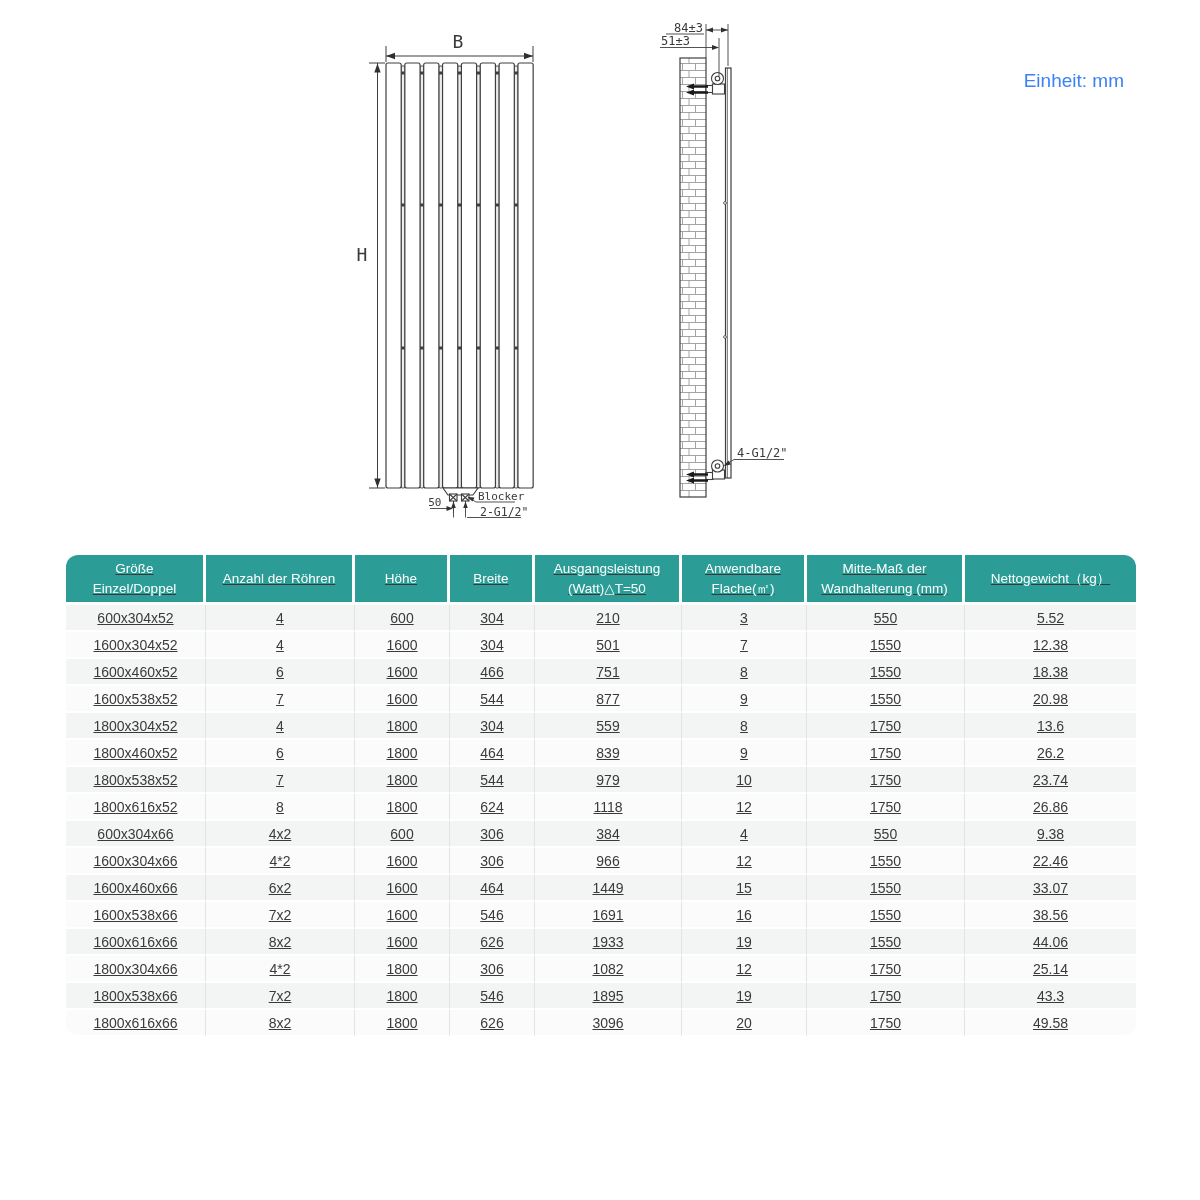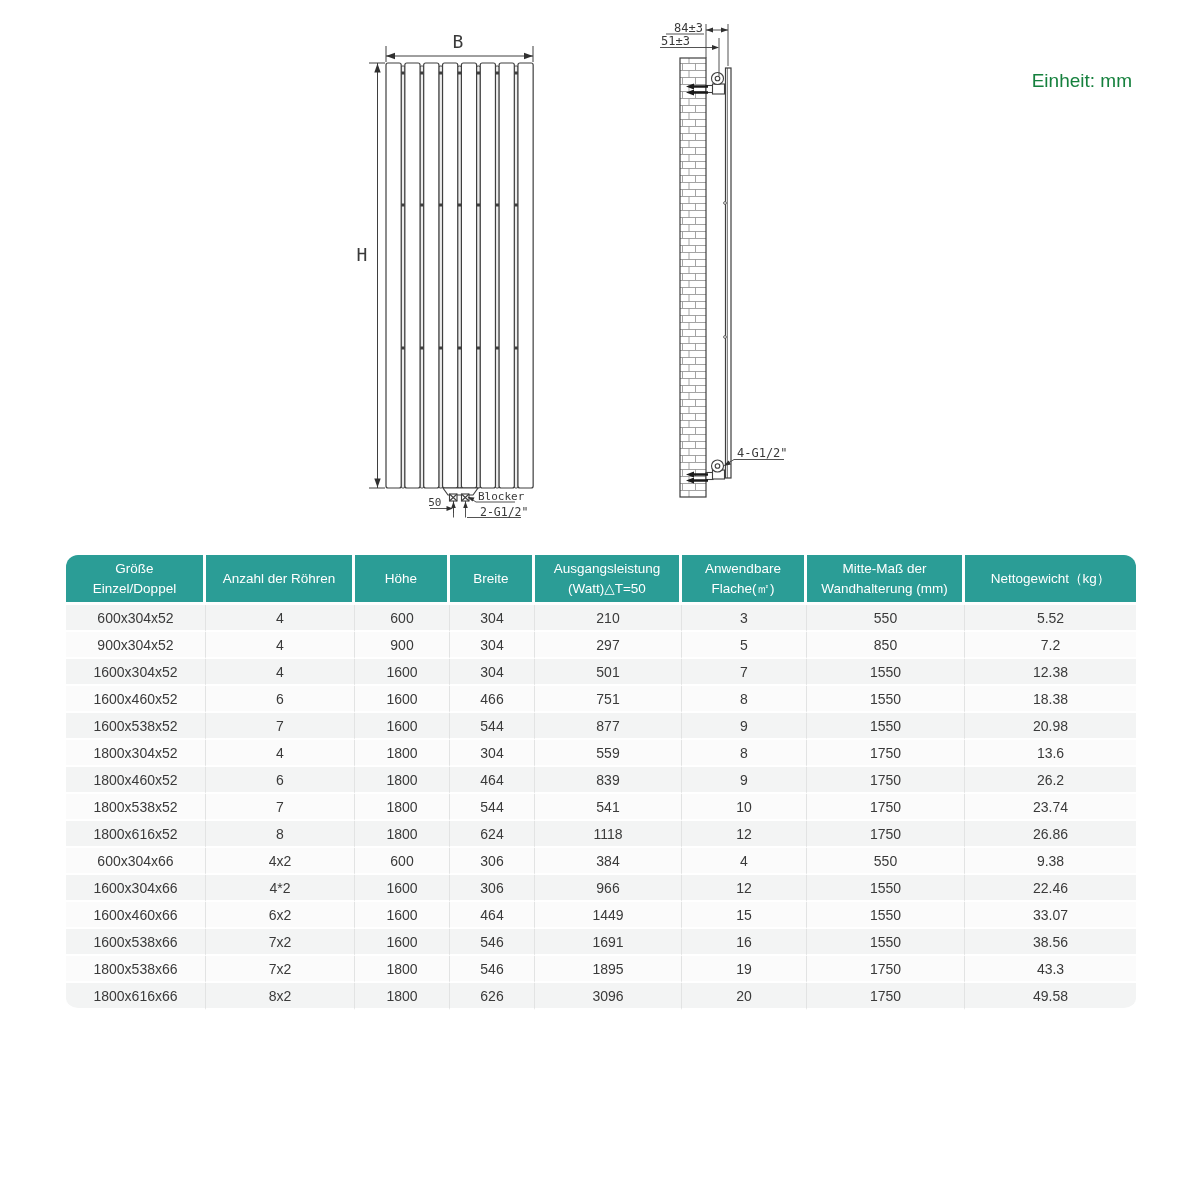--- a/index.html
+++ b/index.html
@@ -1,25 +1,25 @@
 <!DOCTYPE html>
 <html><head>
 <meta charset="utf-8">
 <style>
   html,body{margin:0;padding:0;}
   body{
     width:1200px;height:1200px;position:relative;background:#ffffff;
     font-family:"Liberation Sans", sans-serif;color:#3a3a3a;overflow:hidden;
   }
   .unit-label{
-    position:absolute;top:70px;right:68px;font-size:19px;color:#15803d;
+    position:absolute;top:70px;right:76px;font-size:19px;color:#3b82f6;
   }
   svg text{font-family:"DejaVu Sans Mono", monospace;fill:#3a3a3a;}
   .drawing{position:absolute;left:0;top:0;}
-  .table-wrap{position:absolute;left:66px;top:555px;width:1070px;}
+  .table-wrap{position:absolute;left:66px;top:555px;width:1070px;text-decoration:underline;}
   table.spec{
     width:1070px;border-collapse:separate;border-spacing:0;table-layout:fixed;
     font-size:14px;
   }
   table.spec th{
     background:#2B9D96;color:#ffffff;font-weight:normal;font-size:13.5px;
     line-height:1.45;text-align:center;vertical-align:middle;height:50px;
     border-right:3px solid #ffffff;border-bottom:3px solid #ffffff;
     white-space:pre-line;padding:0 2px;box-sizing:border-box;
   }
@@ -217,30 +217,20 @@
           <td>600x304x52</td>
           <td>4</td>
           <td>600</td>
           <td>304</td>
           <td>210</td>
           <td>3</td>
           <td>550</td>
           <td>5.52</td>
         </tr>
         <tr>
-          <td>900x304x52</td>
-          <td>4</td>
-          <td>900</td>
-          <td>304</td>
-          <td>297</td>
-          <td>5</td>
-          <td>850</td>
-          <td>7.2</td>
-        </tr>
-        <tr>
           <td>1600x304x52</td>
           <td>4</td>
           <td>1600</td>
           <td>304</td>
           <td>501</td>
           <td>7</td>
           <td>1550</td>
           <td>12.38</td>
         </tr>
         <tr>
@@ -281,21 +271,21 @@
           <td>839</td>
           <td>9</td>
           <td>1750</td>
           <td>26.2</td>
         </tr>
         <tr>
           <td>1800x538x52</td>
           <td>7</td>
           <td>1800</td>
           <td>544</td>
-          <td>541</td>
+          <td>979</td>
           <td>10</td>
           <td>1750</td>
           <td>23.74</td>
         </tr>
         <tr>
           <td>1800x616x52</td>
           <td>8</td>
           <td>1800</td>
           <td>624</td>
           <td>1118</td>
@@ -337,20 +327,40 @@
           <td>1600x538x66</td>
           <td>7x2</td>
           <td>1600</td>
           <td>546</td>
           <td>1691</td>
           <td>16</td>
           <td>1550</td>
           <td>38.56</td>
         </tr>
         <tr>
+          <td>1600x616x66</td>
+          <td>8x2</td>
+          <td>1600</td>
+          <td>626</td>
+          <td>1933</td>
+          <td>19</td>
+          <td>1550</td>
+          <td>44.06</td>
+        </tr>
+        <tr>
+          <td>1800x304x66</td>
+          <td>4*2</td>
+          <td>1800</td>
+          <td>306</td>
+          <td>1082</td>
+          <td>12</td>
+          <td>1750</td>
+          <td>25.14</td>
+        </tr>
+        <tr>
           <td>1800x538x66</td>
           <td>7x2</td>
           <td>1800</td>
           <td>546</td>
           <td>1895</td>
           <td>19</td>
           <td>1750</td>
           <td>43.3</td>
         </tr>
         <tr>

